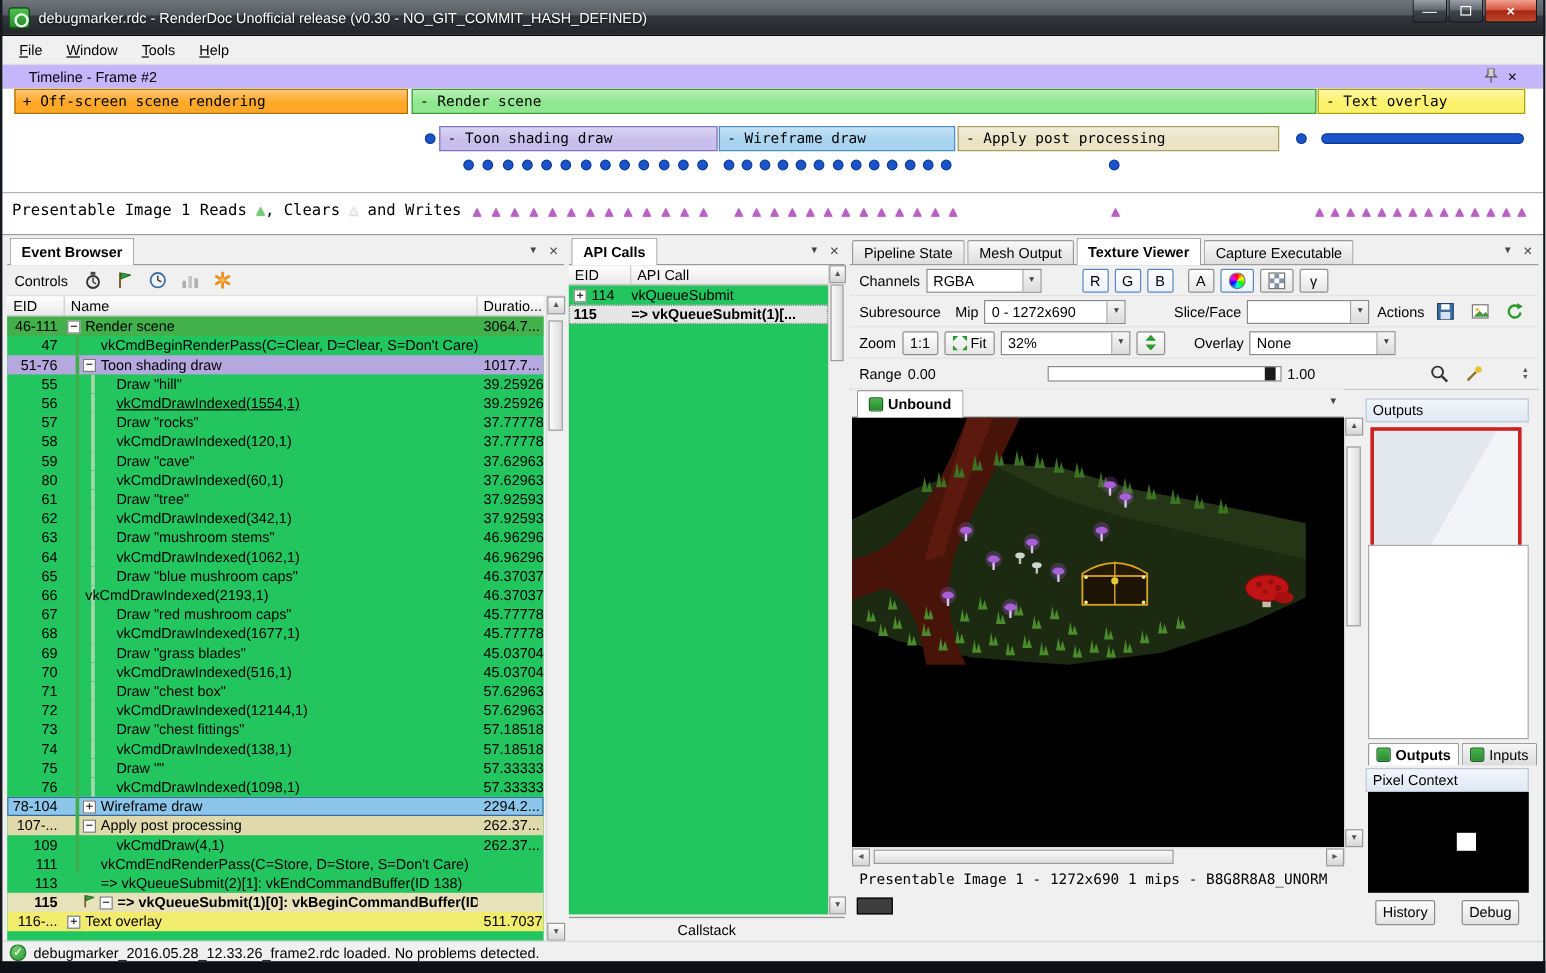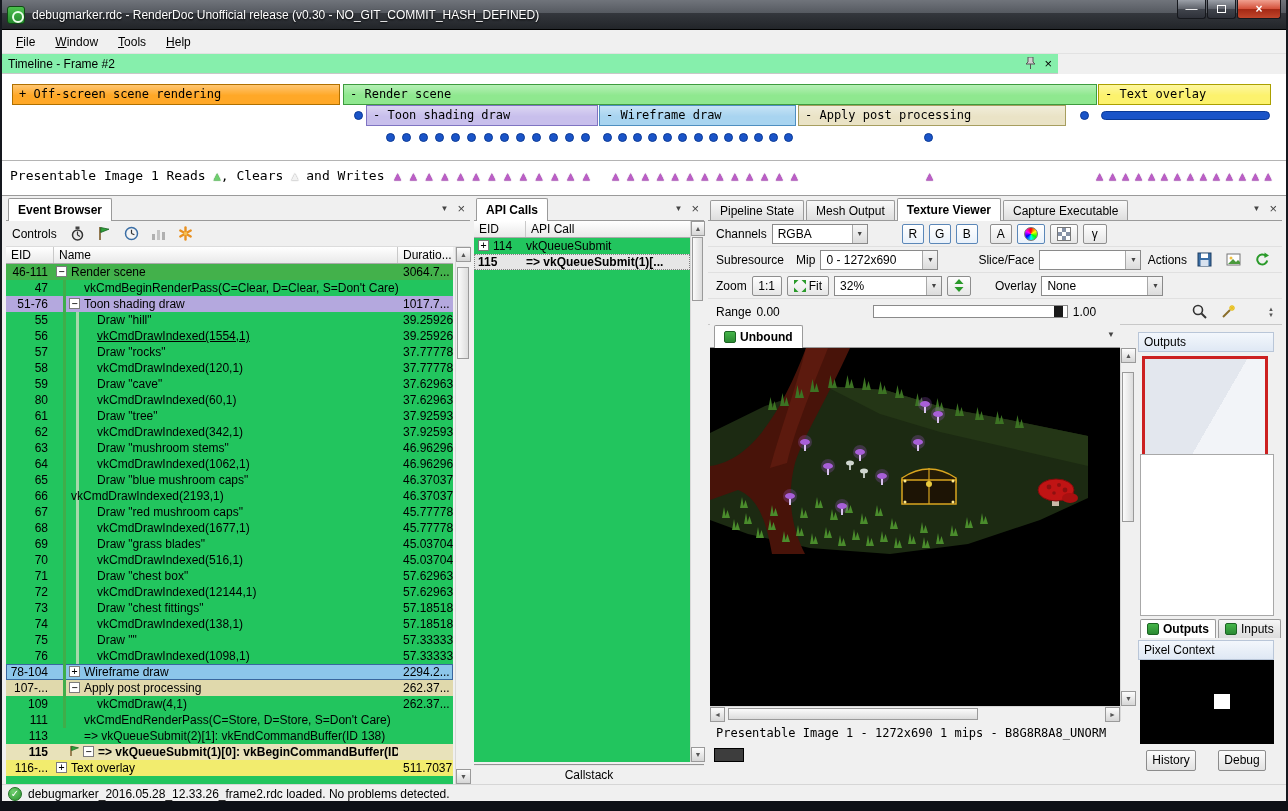--- a/index.html
+++ b/index.html
@@ -24,22 +24,22 @@
 .sideborder{position:absolute;top:0;bottom:0;width:2px;background:#15181e;z-index:50}
 .bottomstrip{position:absolute;left:0;bottom:0;width:1288px;height:10px;background:#0d1016;z-index:50}
 
 
 .menubar{position:absolute;left:2px;top:30px;width:1284px;height:24px;background:#f0f0f0;
   display:flex;align-items:center;padding-left:4px;border-bottom:1px solid #e2e2e2}
 .menu-item{padding:3px 10px;display:inline-block}
 .menu-item::first-letter{text-decoration:underline}
 
 
-.tl-header{position:absolute;left:2px;top:54px;width:1056px;height:20px;background:#86efac;
-  display:flex;align-items:center;padding:0 6px;border-bottom:1px solid #c8c8c8}
+.tl-header{position:absolute;left:2px;top:54px;width:1284px;height:20px;background:#c4b5fd;
+  display:flex;align-items:center;padding:0 22px;border-bottom:1px solid #c8c8c8}
 .tl-hicons{margin-left:auto;display:flex;gap:8px;align-items:center}
 .tl-body{position:absolute;left:2px;top:74px;width:1284px;height:122px;background:#fff;
   border-bottom:1px solid #9a9a9a;overflow:hidden}
 .tl-bar{position:absolute;height:21px;border:1px solid;font-family:"DejaVu Sans Mono",monospace;
   font-size:12px;line-height:19px;padding-left:6px;white-space:nowrap;overflow:hidden}
 .tl-dot{position:absolute;width:9px;height:9px;border-radius:50%;background:#1a54c8;border:1px solid #0b3a96}
 .tl-pill{position:absolute;height:9px;border-radius:5px;background:#1a54c8;border:1px solid #0b3a96}
 .tl-footer{position:absolute;left:0;right:0;top:86px;height:36px;border-top:1px solid #b4b4b4;background:#fff;
   font-family:"DejaVu Sans Mono",monospace;font-size:13px;line-height:30px;padding-left:8px;white-space:nowrap}
 .tri{font-size:12px;display:inline-block;line-height:1}
@@ -168,21 +168,21 @@
 <div class="tl-header">
   <span>Timeline - Frame #2</span>
   <span class="tl-hicons">
     <svg width="11" height="13" viewBox="0 0 11 13">
         <path d="M3 0 h5 v5 l2 2 h-9 l2-2 Z M5.5 7 v5" stroke="#555" fill="#cfcfcf" stroke-width="1"></path>
       </svg>
     <span class="xclose">×</span>
   </span>
 </div>
 <div class="tl-body">
-  <div id="tl-top" class="abs" style="left:0;top:10px;right:0;height:34px">
+  <div id="tl-top" class="abs" style="left:0;top:0;right:0;height:34px">
       <div class="tl-bar" style="left: 10px; width: 328px; background: linear-gradient(rgba(255, 255, 255, 0.35), rgba(255, 255, 255, 0) 55%), rgb(255, 168, 39); border-color: rgb(176, 112, 0);">+ Off-screen scene rendering</div>
       <div class="tl-bar" style="left: 341px; width: 754px; background: linear-gradient(rgba(255, 255, 255, 0.35), rgba(255, 255, 255, 0) 55%), rgb(143, 232, 143); border-color: rgb(62, 155, 62);">- Render scene</div>
       <div class="tl-bar" style="left: 1096px; width: 173px; background: linear-gradient(rgba(255, 255, 255, 0.35), rgba(255, 255, 255, 0) 55%), rgb(252, 242, 109); border-color: rgb(171, 160, 0);">- Text overlay</div>
     </div>
   <div id="tl-sub" class="abs" style="left:0;top:31px;right:0;height:21px">
       <div class="tl-bar" style="left: 364px; width: 232px; background: linear-gradient(rgba(255, 255, 255, 0.35), rgba(255, 255, 255, 0) 55%), rgb(200, 191, 236); border-color: rgb(127, 116, 194);">- Toon shading draw</div>
       <div class="tl-bar" style="left: 597px; width: 197px; background: linear-gradient(rgba(255, 255, 255, 0.35), rgba(255, 255, 255, 0) 55%), rgb(168, 212, 240); border-color: rgb(78, 143, 192);">- Wireframe draw</div>
       <div class="tl-bar" style="left: 796px; width: 268px; background: linear-gradient(rgba(255, 255, 255, 0.35), rgba(255, 255, 255, 0) 55%), rgb(234, 227, 198); border-color: rgb(167, 158, 95);">- Apply post processing</div>
       <div class="tl-dot" style="left: 352px; top: 6px;"></div>
       <div class="tl-dot" style="left: 1078px; top: 6px;"></div>

